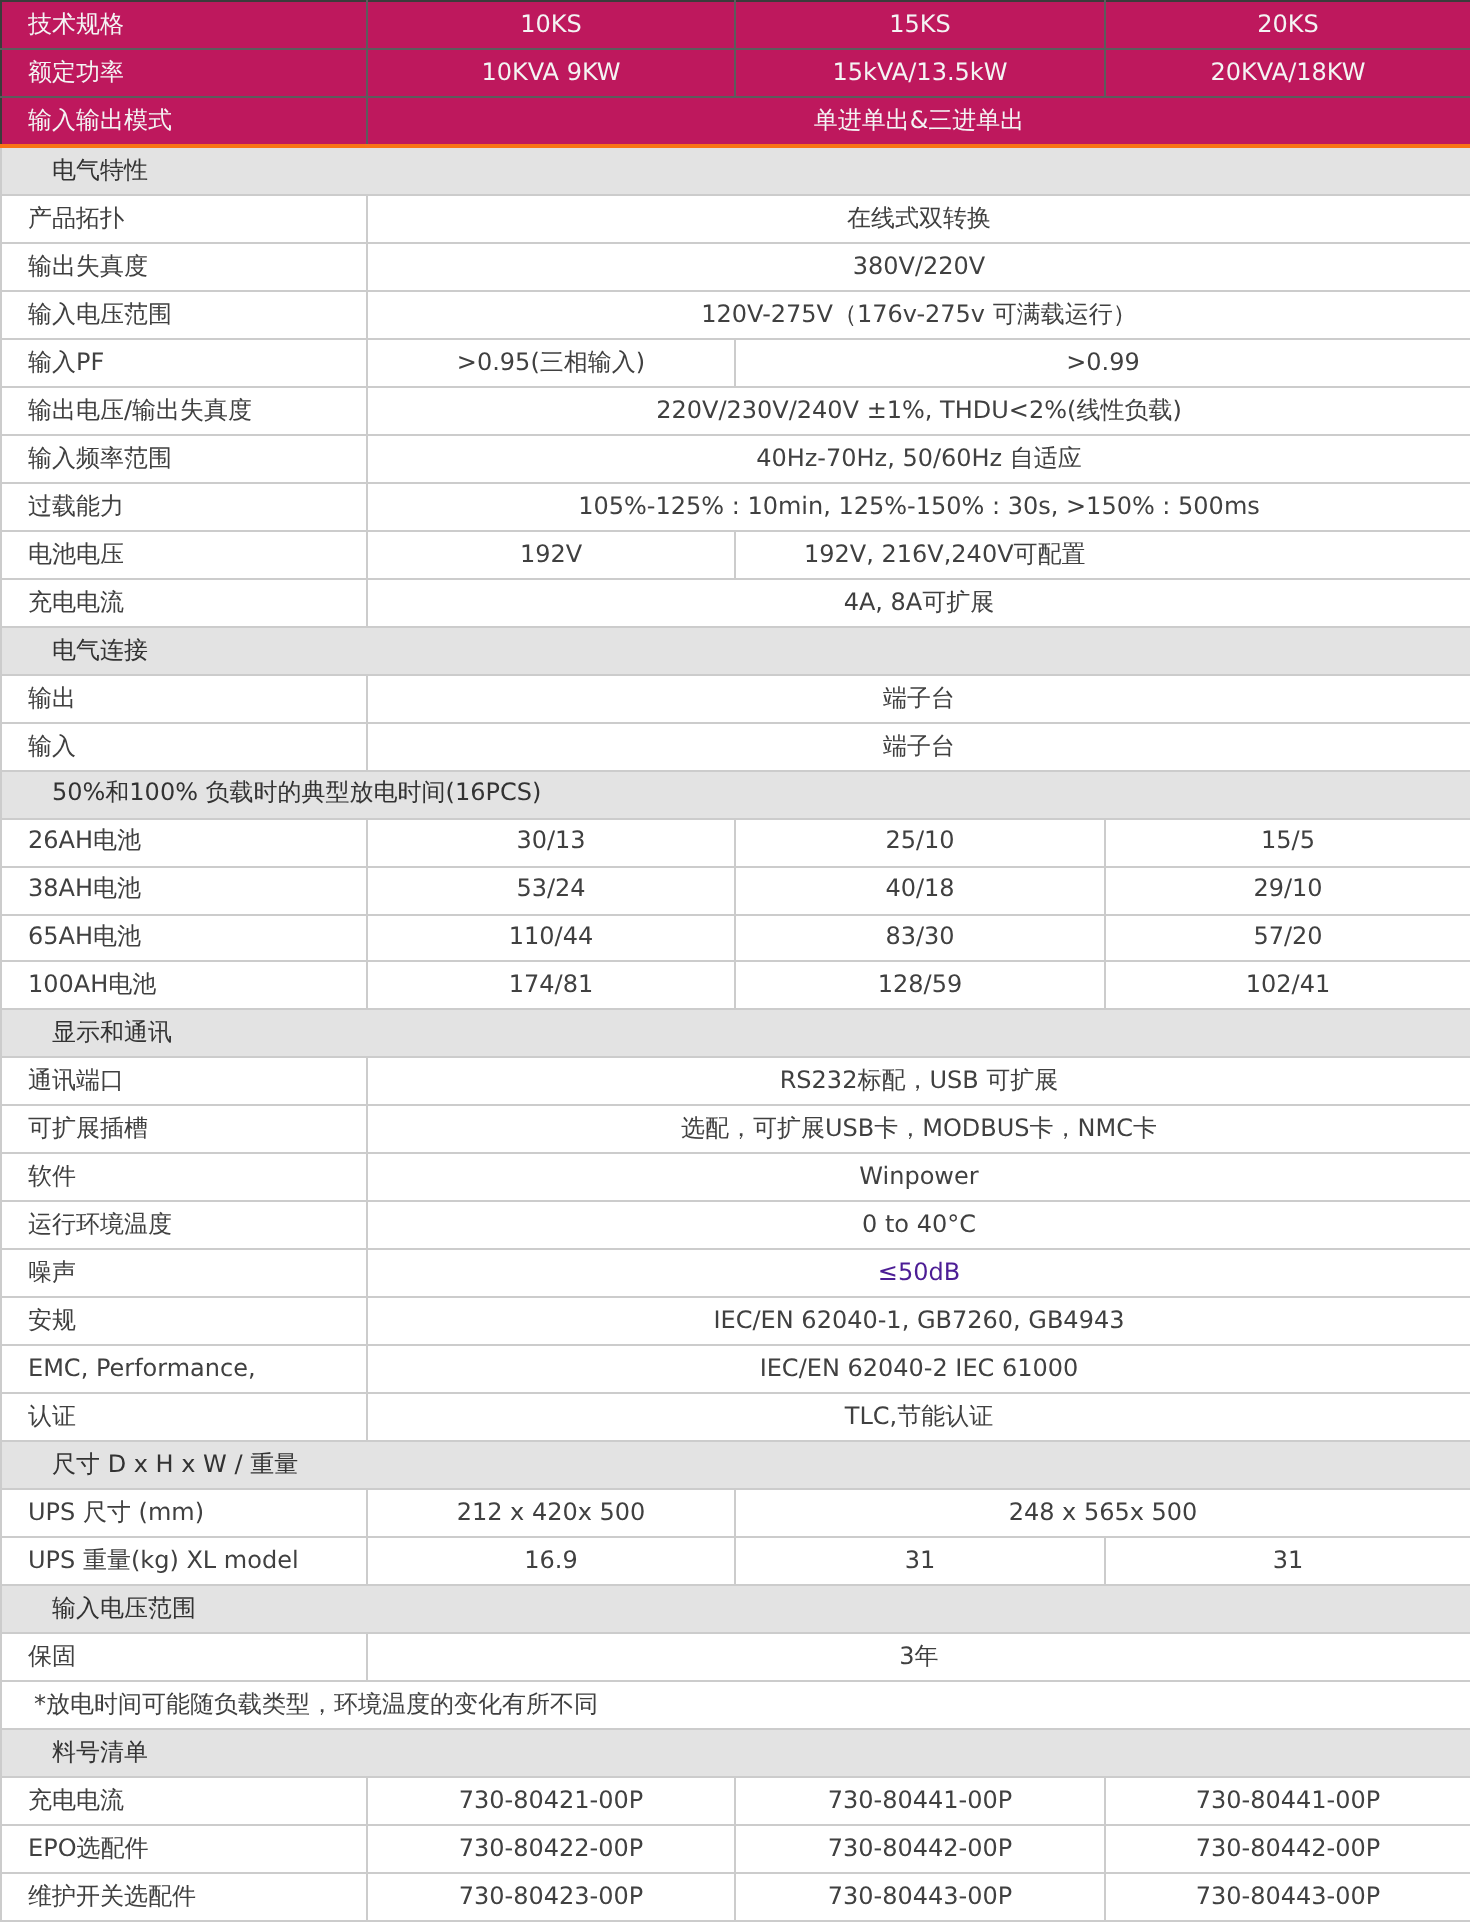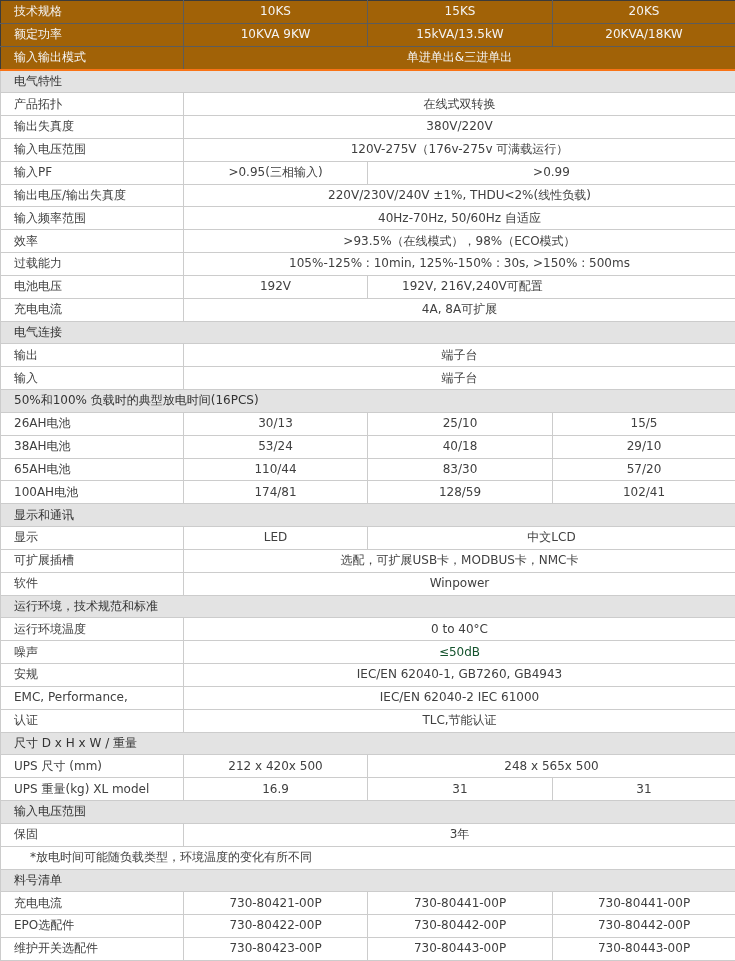--- a/index.html
+++ b/index.html
@@ -13,33 +13,33 @@
   }
   td{
     border:1px solid #cccccc;
     font-size:12px;color:#404040;
     text-align:center;vertical-align:middle;
     padding:0 2px;overflow:hidden;white-space:nowrap;
     height:21px;line-height:1.1;
   }
   td.lbl{text-align:left;padding-left:13px;}
   tr.dark td{
-    background:#a16207;color:#f4f4f4;
+    background:#be185d;color:#f4f4f4;
     border-color:#5c5c5c;
   }
   tr.dark td:first-child{border-left-color:#3b3b3b;}
   tr.dark td:last-child{border-right-color:#3b3b3b;}
   tr.dark.first td{border-top-color:#3b3b3b;}
   tr.dark.dark-bottom td{border-bottom:2px solid #f97316;}
   tr.section td{
     background:#e3e3e3;color:#333333;
-    text-align:left;padding-left:13px;
-  }
-  tr.note td{text-align:left;padding-left:29px;}
-  td.red{color:#14532d;}
+    text-align:left;padding-left:25px;
+  }
+  tr.note td{text-align:left;padding-left:16px;}
+  td.red{color:#4c1d95;}
   td.left-pad{text-align:left;padding-left:34px;}
 </style>
 </head>
 <body>
 
 <div class="page">
   <table class="spec">
     <colgroup>
       <col style="width:183px">
       <col style="width:184px">
@@ -85,24 +85,20 @@
         </tr>
         <tr class="body">
           <td class="lbl">输出电压/输出失真度</td>
           <td colspan="3">220V/230V/240V ±1%, THDU&lt;2%(线性负载)</td>
         </tr>
         <tr class="body">
           <td class="lbl">输入频率范围</td>
           <td colspan="3">40Hz-70Hz, 50/60Hz 自适应</td>
         </tr>
         <tr class="body">
-          <td class="lbl">效率</td>
-          <td colspan="3">&gt;93.5%（在线模式），98%（ECO模式）</td>
-        </tr>
-        <tr class="body">
           <td class="lbl">过载能力</td>
           <td colspan="3">105%-125% : 10min, 125%-150% : 30s, &gt;150% : 500ms</td>
         </tr>
         <tr class="body">
           <td class="lbl">电池电压</td>
           <td>192V</td>
           <td colspan="2" class="left-pad">192V, 216V,240V可配置</td>
         </tr>
         <tr class="body">
           <td class="lbl">充电电流</td>
@@ -143,34 +139,30 @@
         <tr class="body">
           <td class="lbl">100AH电池</td>
           <td>174/81</td>
           <td>128/59</td>
           <td>102/41</td>
         </tr>
         <tr class="section">
           <td colspan="4">显示和通讯</td>
         </tr>
         <tr class="body">
-          <td class="lbl">显示</td>
-          <td>LED</td>
-          <td colspan="2">中文LCD</td>
+          <td class="lbl">通讯端口</td>
+          <td colspan="3">RS232标配，USB 可扩展</td>
         </tr>
         <tr class="body">
           <td class="lbl">可扩展插槽</td>
           <td colspan="3">选配，可扩展USB卡，MODBUS卡，NMC卡</td>
         </tr>
         <tr class="body">
           <td class="lbl">软件</td>
           <td colspan="3">Winpower</td>
-        </tr>
-        <tr class="section">
-          <td colspan="4">运行环境，技术规范和标准</td>
         </tr>
         <tr class="body">
           <td class="lbl">运行环境温度</td>
           <td colspan="3">0 to 40°C</td>
         </tr>
         <tr class="body">
           <td class="lbl">噪声</td>
           <td colspan="3" class="red">≤50dB</td>
         </tr>
         <tr class="body">

